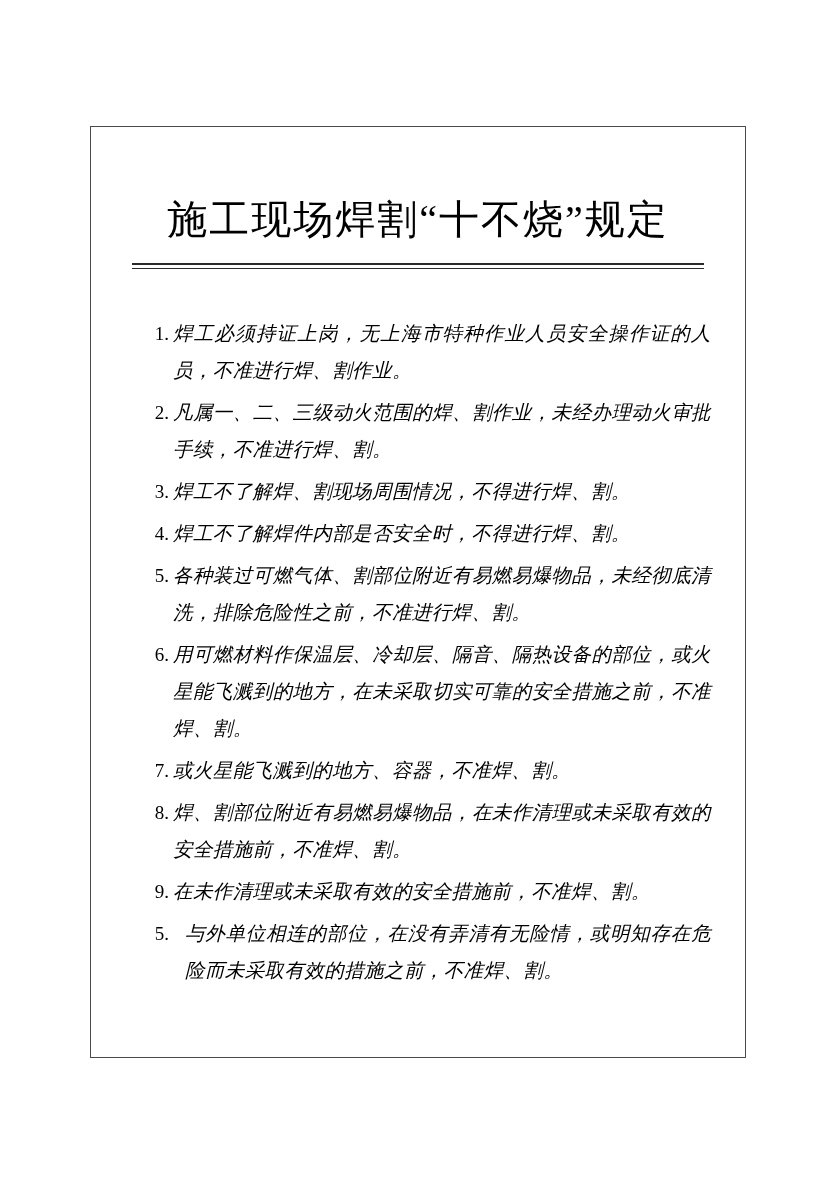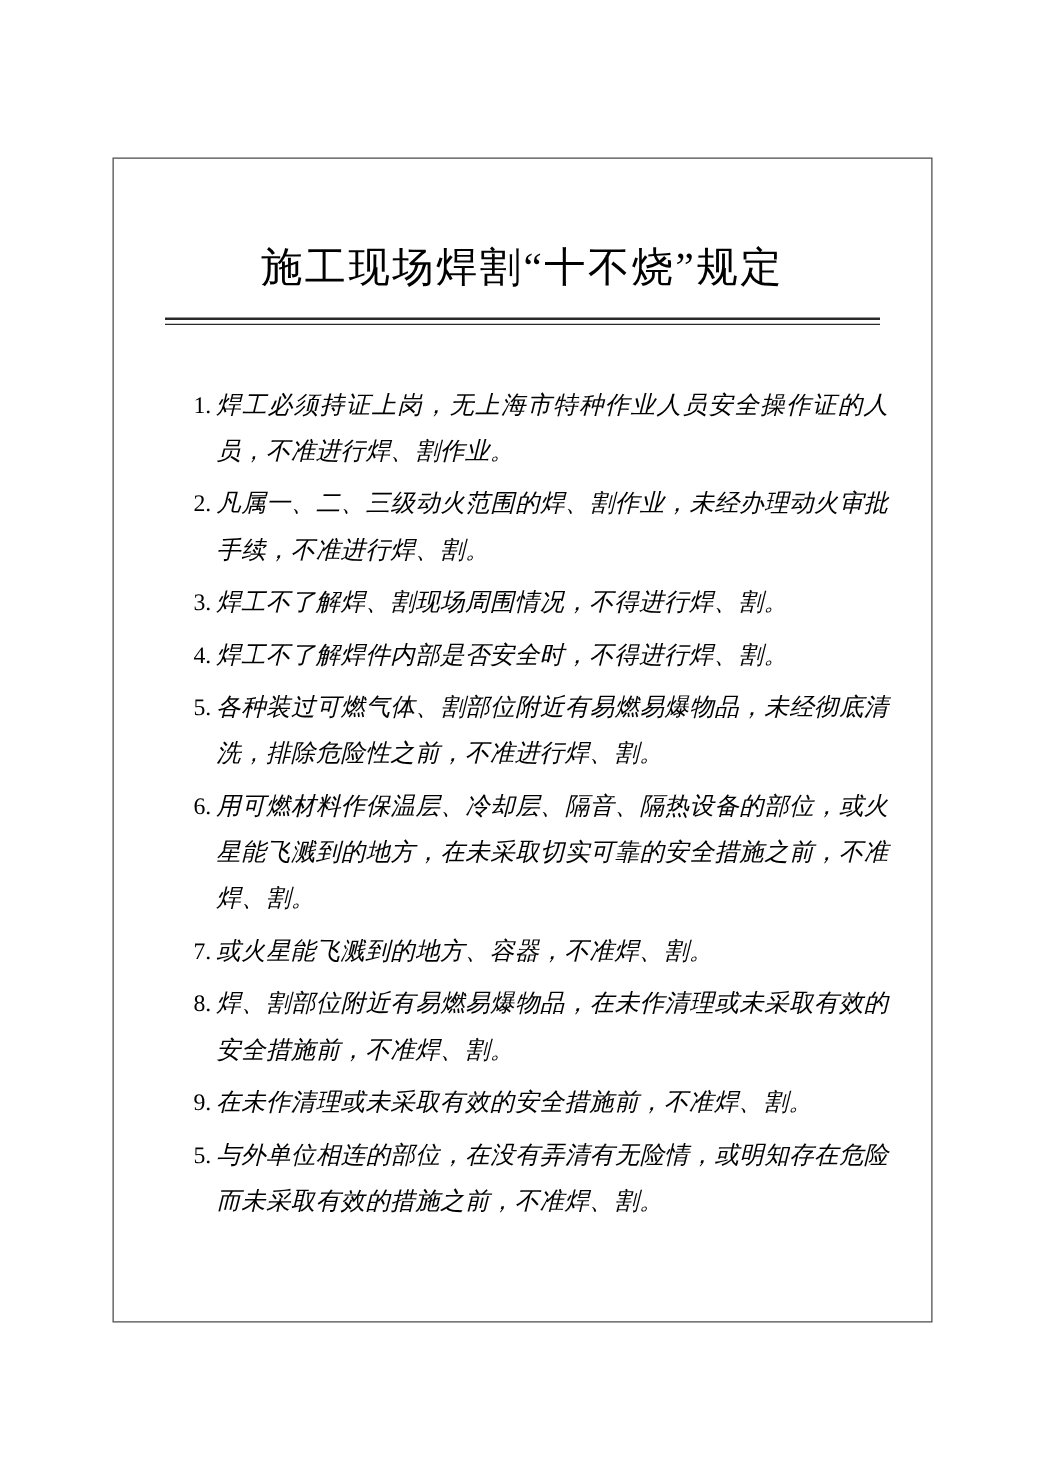--- a/index.html
+++ b/index.html
@@ -30,21 +30,21 @@
     border: 1px solid #4a4a4a;
     background: #ffffff;
     padding: 0;
   }
   .title-block {
     padding-top: 68px;
     text-align: center;
   }
   .doc-title {
     font-family: "Liberation Serif", "DejaVu Serif", serif;
-    font-size: 33px;
+    font-size: 40px;
     letter-spacing: 2px;
     font-weight: 400;
     line-height: 1.25;
     margin: 0 auto;
     display: block;
   }
   .title-rules {
     width: 572px;
     margin: 18px auto 0 auto;
   }
@@ -82,20 +82,21 @@
     line-height: 37px;
     text-align: justify;
     text-justify: inter-character;
     letter-spacing: 0.4px;
     padding-left: 4px;
     text-indent: 0;
     font-style: italic;
   }
   .clause.indent-wrap .clause-text {
     padding-left: 4px;
+    margin-left: 12px;
   }
   .clause:nth-child(10) .clause-num {
     width: 34px;
   }
 </style>
 </head>
 <body>
 
 <div class="page">
   <div class="doc-frame">

